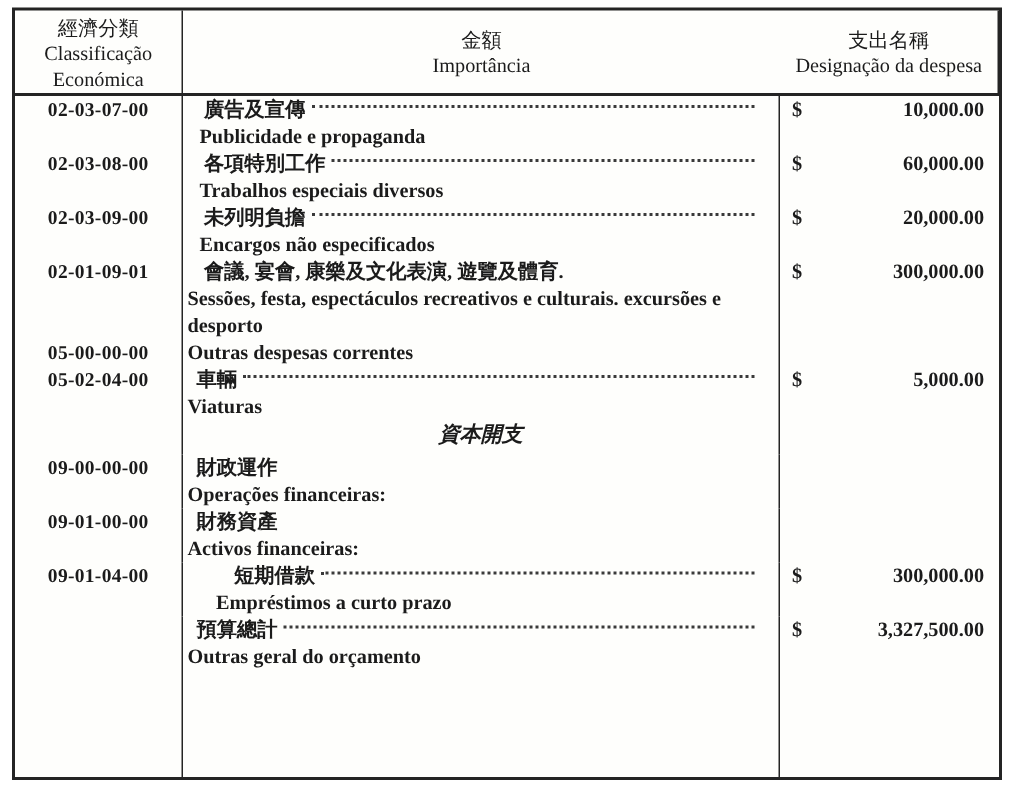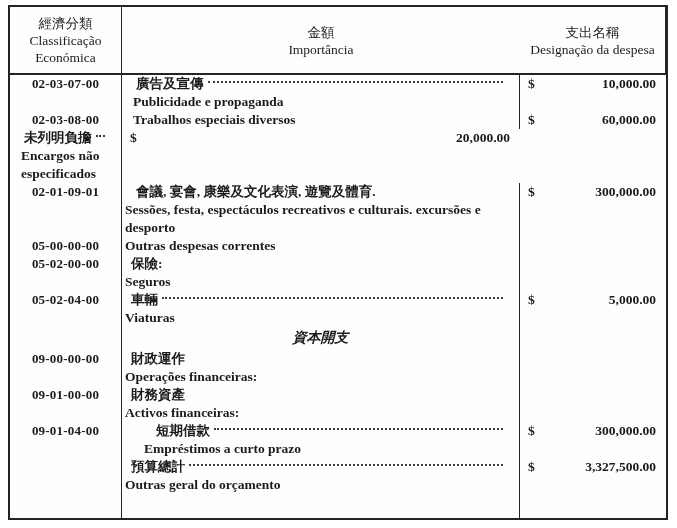--- a/index.html
+++ b/index.html
@@ -17,21 +17,21 @@
     width:660px;height:515px;
     box-sizing:border-box;
     border:2px solid #242424;
     background:#fefefc;
     display:flex;flex-direction:column;
   }
   .hdr{
     display:grid;
     grid-template-columns:112px 398px 146px;
     border-bottom:2px solid #242424;
-    height:68px;
+    height:57px;
     box-sizing:border-box;
   }
   .hcell{
     display:flex;flex-direction:column;justify-content:center;align-items:center;
     font-size:13.5px;line-height:17px;text-align:center;
     padding-top:1px;
   }
   .b-r{border-right:1.5px solid #242424;}
   .tbody{
     flex:1;display:flex;flex-direction:column;
@@ -107,31 +107,36 @@
         <div class="amt">
             <span>$</span>
             <span>10,000.00</span>
           </div>
       </div>
     </div>
 
     <div class="rg">
       <div class="cc1 b-r">02-03-08-00</div>
       <div class="cc2 b-r">
+        <div class="zh pl14">
+            <span>各項特別工作</span>
+            <span class="dots"></span>
+          </div>
         <div class="pt pl10">Trabalhos especiais diversos</div>
       </div>
       <div class="cc3">
         <div class="amt">
             <span>$</span>
             <span>60,000.00</span>
           </div>
       </div>
     </div>
 
     <div class="rg">
+      <div class="cc1 b-r">02-03-09-00</div>
       <div class="cc2 b-r">
         <div class="zh pl14">
             <span>未列明負擔</span>
             <span class="dots"></span>
           </div>
         <div class="pt pl10">Encargos não especificados</div>
       </div>
       <div class="cc3">
         <div class="amt">
             <span>$</span>
@@ -157,30 +162,20 @@
     </div>
 
     <div class="rg">
       <div class="cc1 b-r">05-00-00-00</div>
       <div class="cc2 b-r">
         <div class="pt pl2">Outras despesas correntes</div>
       </div>
       <div class="cc3"></div>
     </div>
 
-    <div class="rg">
-      <div class="cc1 b-r">05-02-00-00</div>
-      <div class="cc2 b-r">
-        <div class="zh pl8">
-            <span>保險:</span>
-          </div>
-        <div class="pt pl2">Seguros</div>
-      </div>
-      <div class="cc3"></div>
-    </div>
 
     <div class="rg">
       <div class="cc1 b-r">05-02-04-00</div>
       <div class="cc2 b-r">
         <div class="zh pl8">
             <span>車輛</span>
             <span class="dots"></span>
           </div>
         <div class="pt pl2">Viaturas</div>
       </div>

